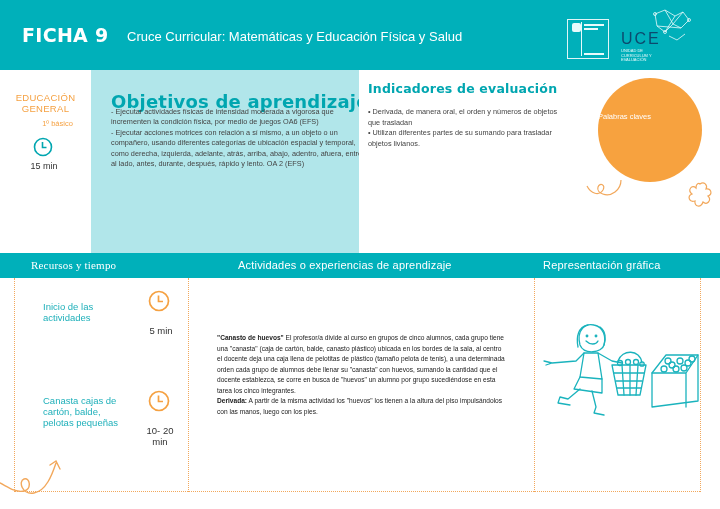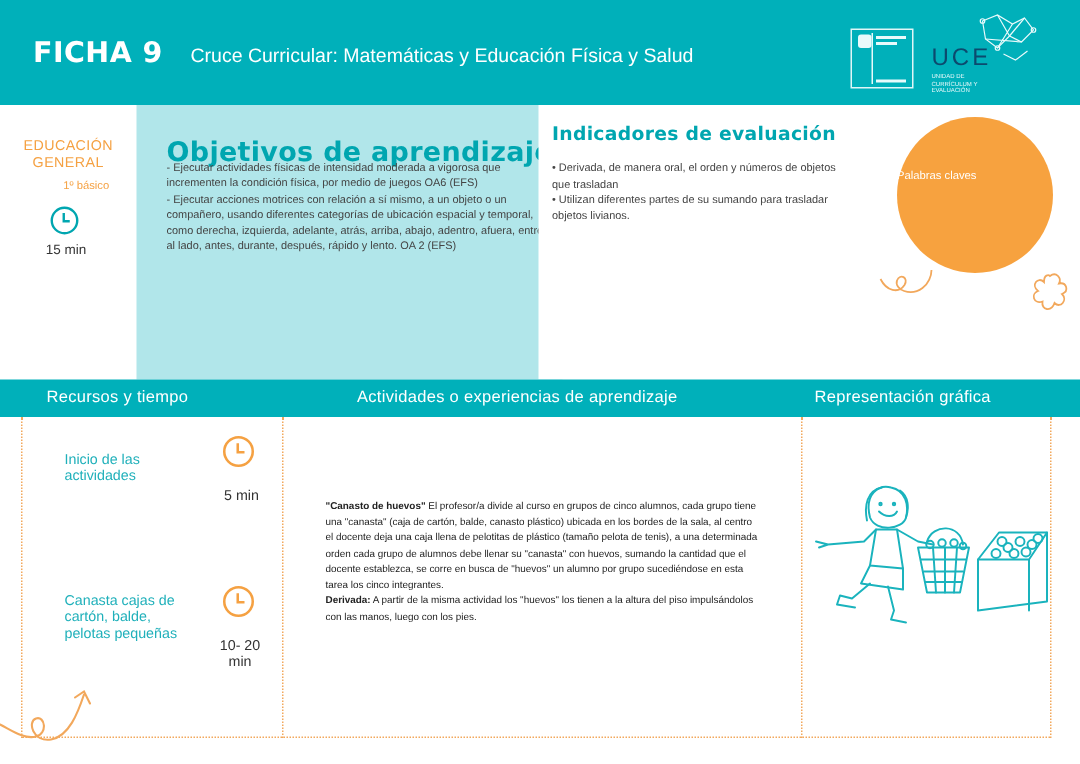--- a/index.html
+++ b/index.html
@@ -38,21 +38,21 @@
     .ind-list { position: absolute; left: 9px; top: 37px; width: 190px; font-size: 7.3px; line-height: 10.7px; color: #444; list-style: none; }
 
     .circle { position: absolute; left: 598px; top: 78px; width: 104px; height: 104px; border-radius: 50%; background: #f7a23f; color: #fff; }
     .circle .pc { position: absolute; top: 34px; left: 0; width: 104px; font-size: 7.5px; }
     .circle .kw { position: absolute; top: 51px; left: 0; width: 104px; font-size: 7.5px; line-height: 8px; }
     .doodle-a { position: absolute; left: 585px; top: 172px; width: 40px; height: 30px; }
     .doodle-b { position: absolute; left: 685px; top: 180px; width: 30px; height: 30px; }
 
     .band { position: absolute; left: 0; top: 253px; width: 720px; height: 25px; background: #00b0ba; }
     .band span { position: absolute; top: 6px; color: #fff; font-size: 11px; letter-spacing: 0.2px; }
-    .h-rec { left: 31px; }
+    .h-rec { left: 31px; font-family: Liberation Serif, serif; }
     .h-act { left: 238px; }
     .h-rep { left: 543px; }
 
     .dots-v { position: absolute; width: 0; border-left: 1.2px dotted #f2a85c; }
     .dots-h { position: absolute; height: 0; border-top: 1.2px dotted #f2a85c; }
 
     .res-label { position: absolute; color: #1fb0ba; font-size: 9.5px; line-height: 11px; }
     .res-clock { position: absolute; width: 22px; height: 22px; }
     .res-min { position: absolute; font-size: 9.5px; color: #333; text-align: center; line-height: 11px; }
 

